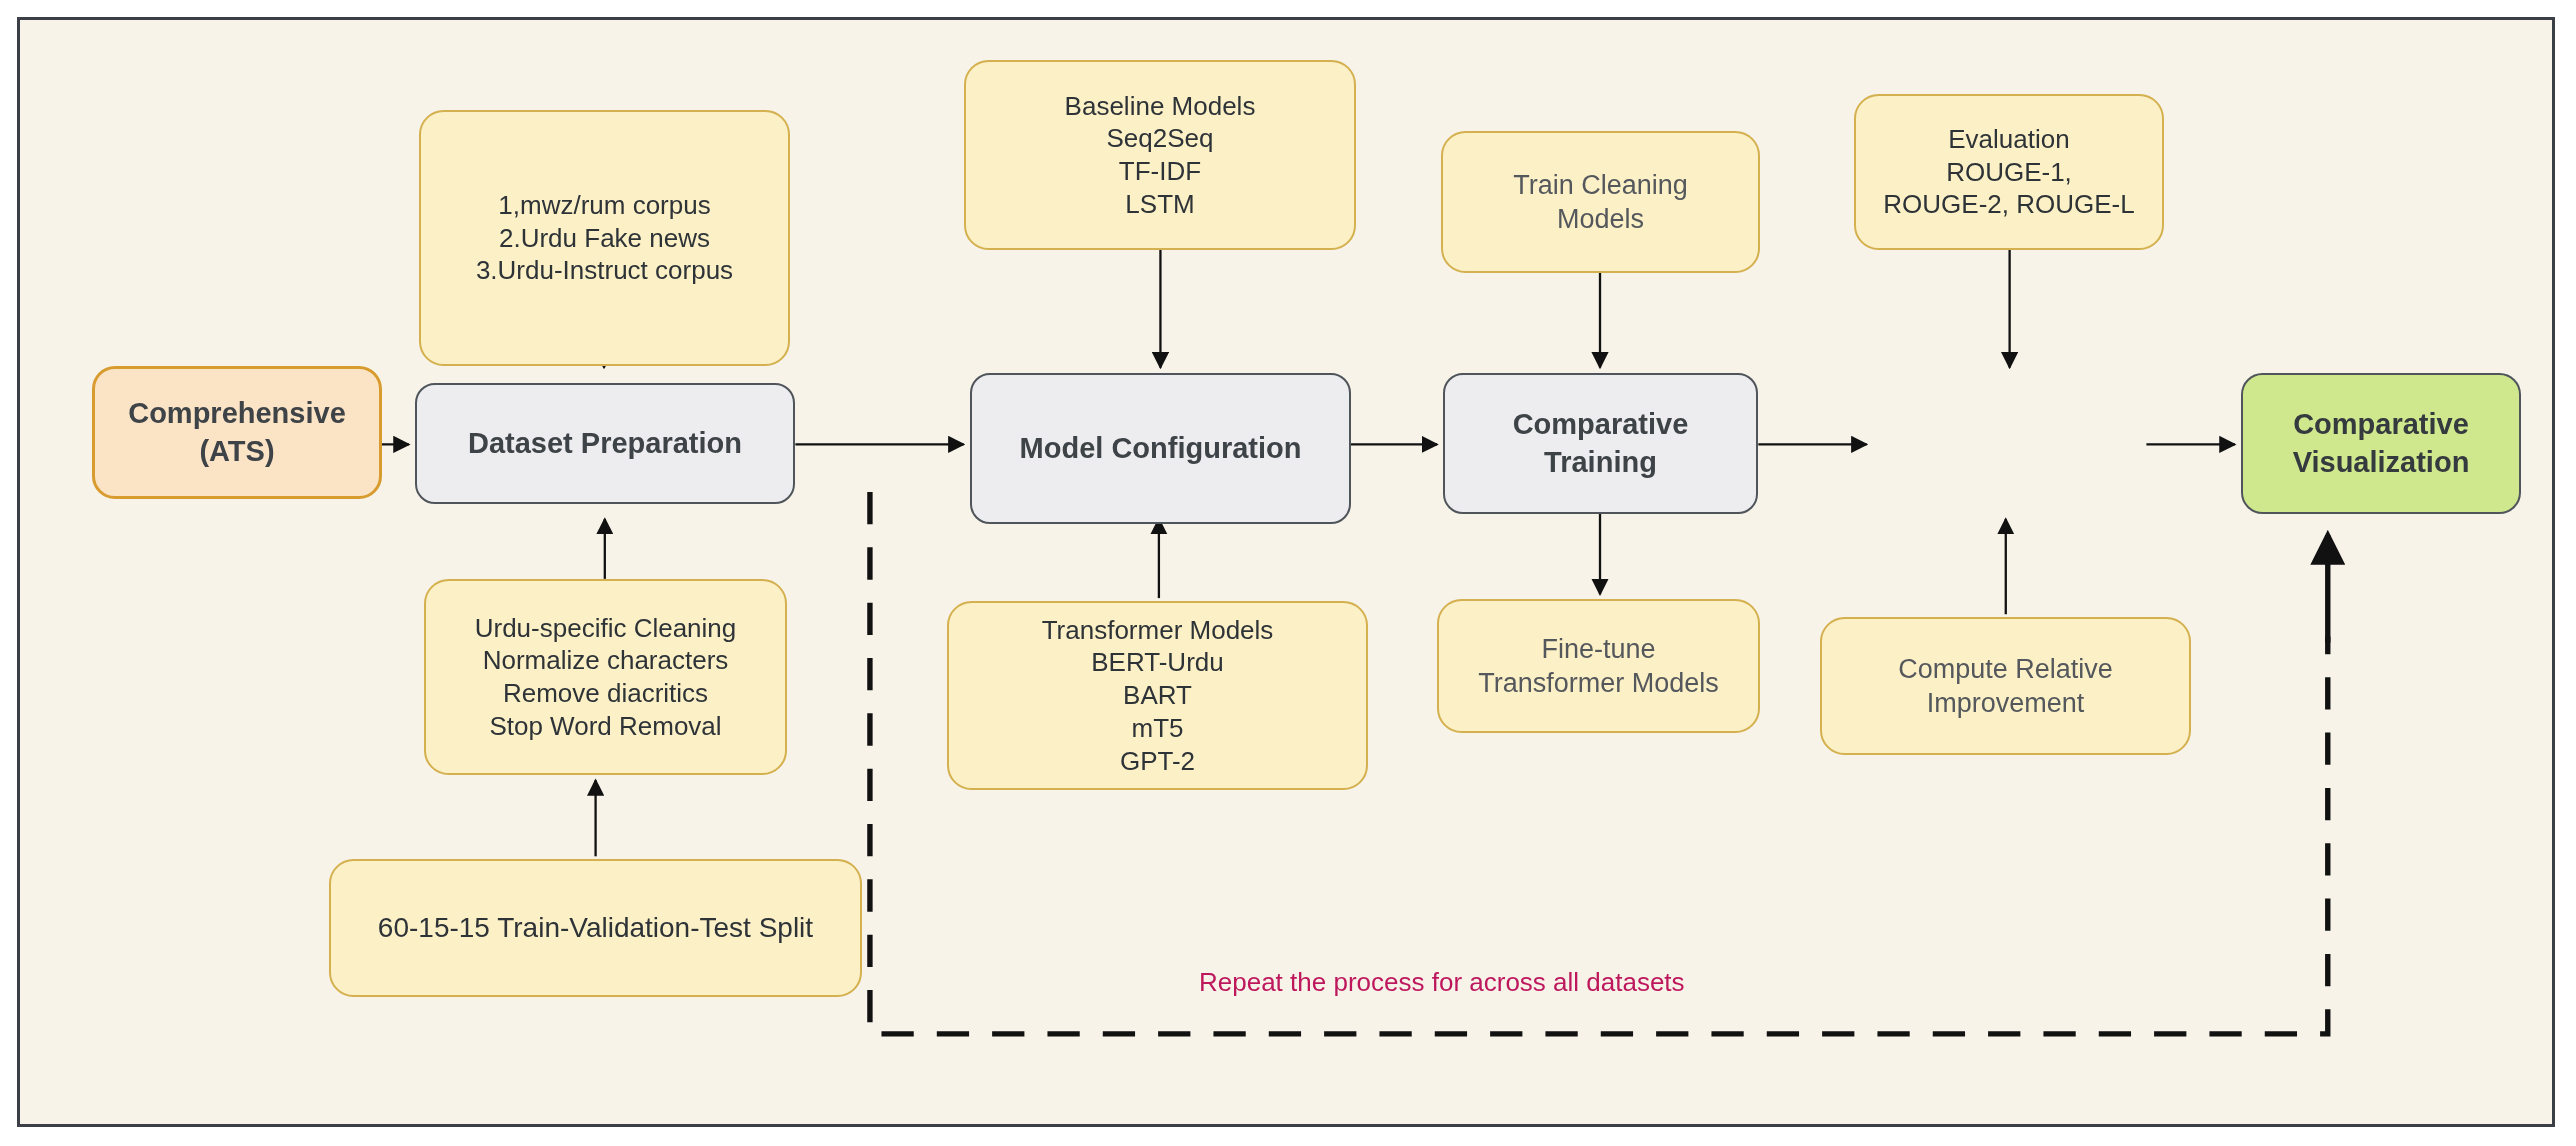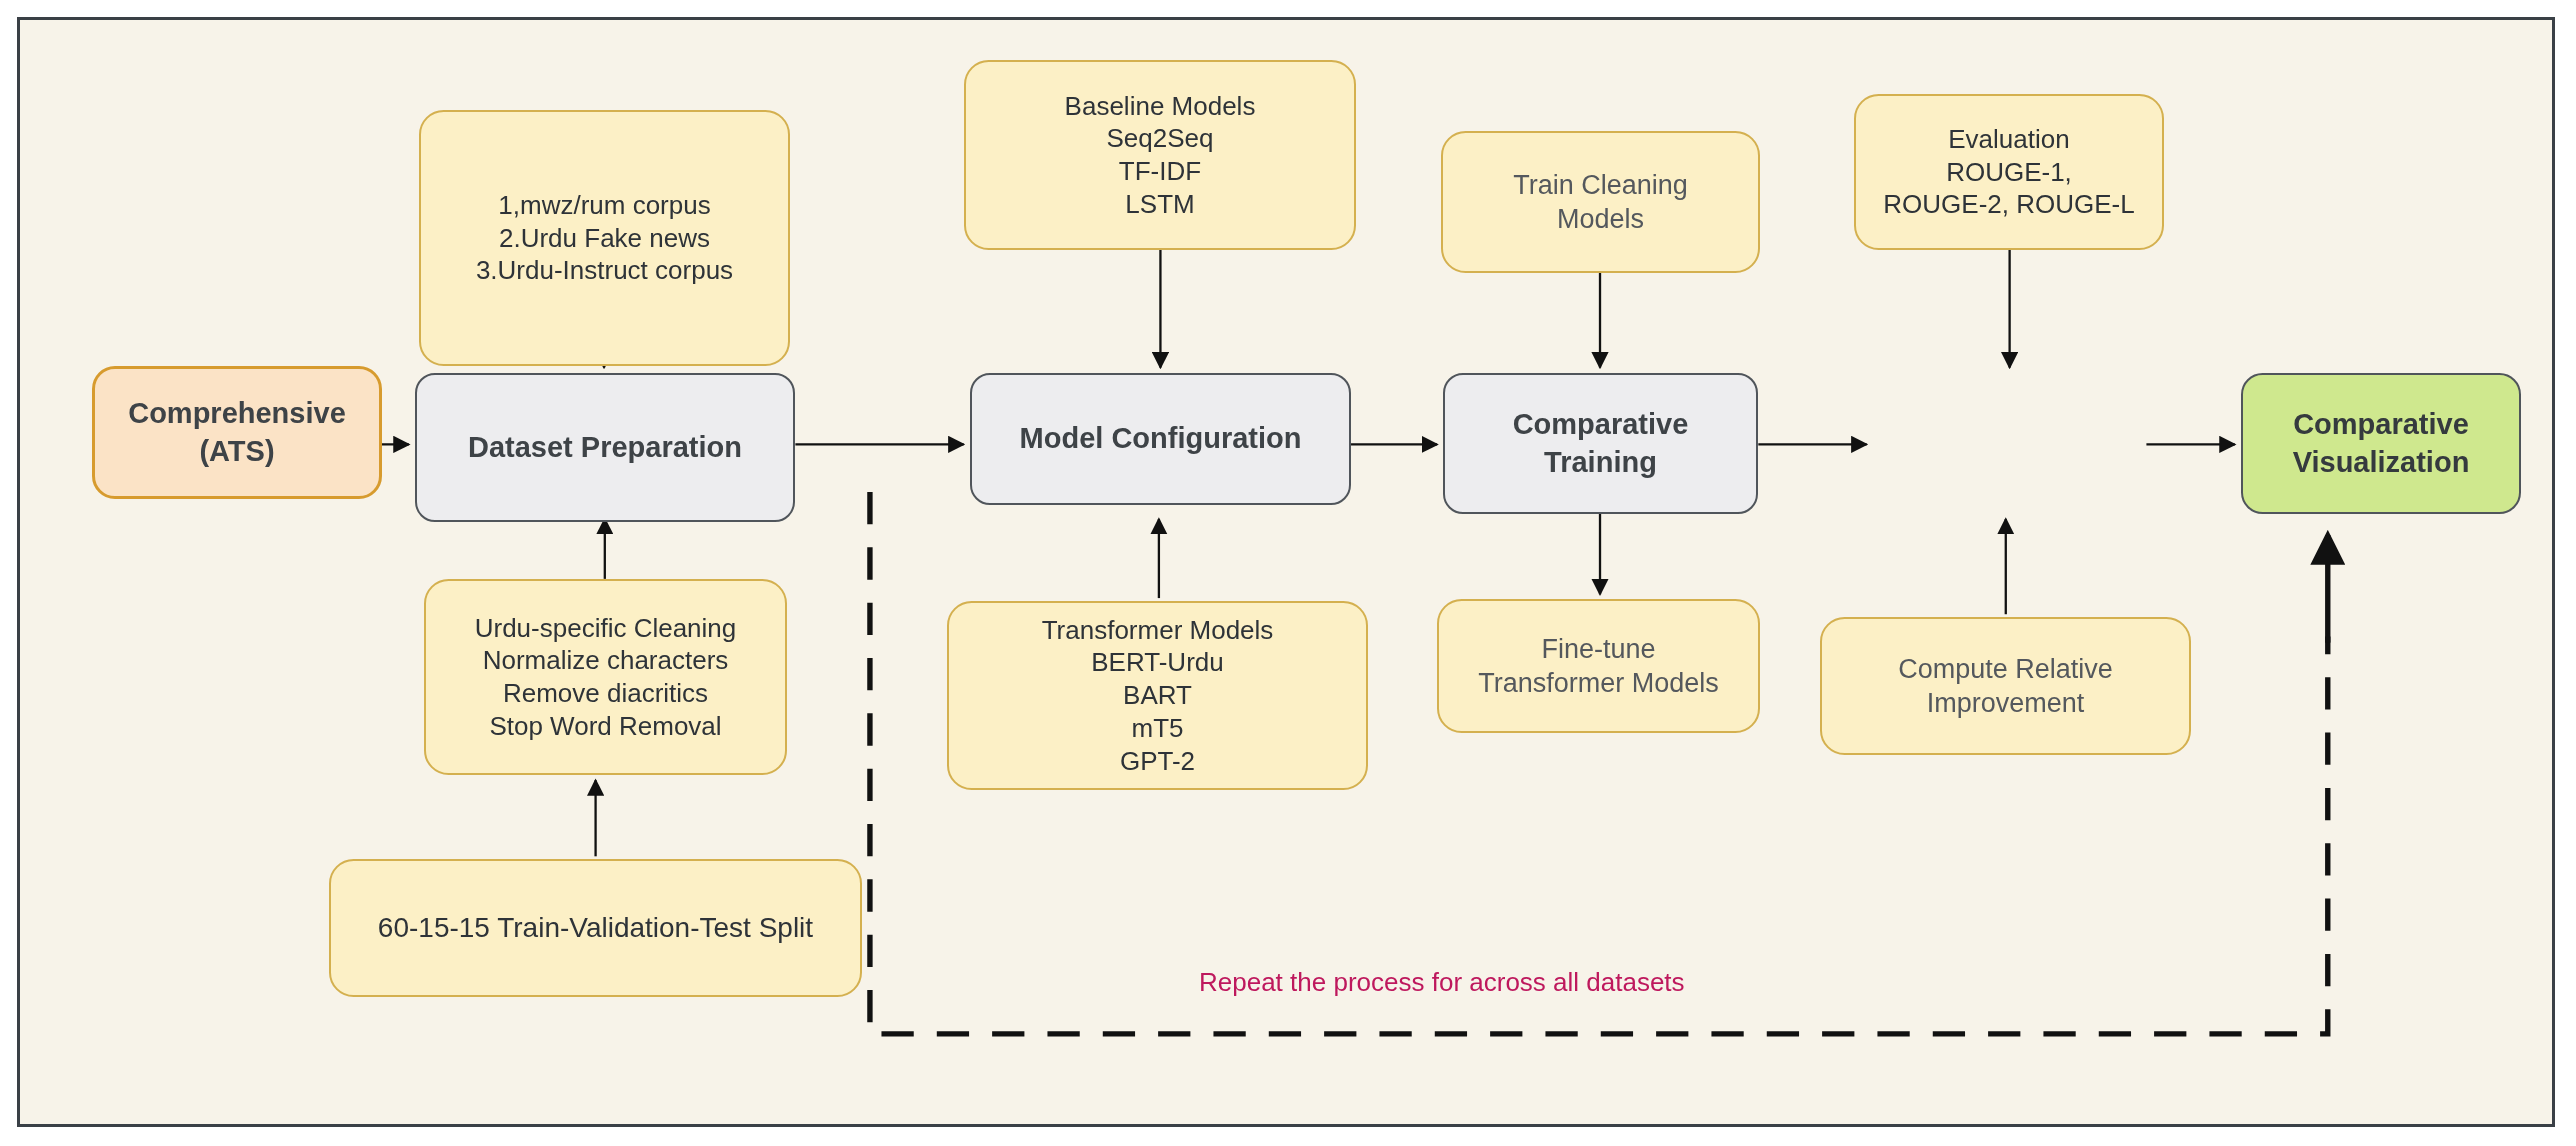--- a/index.html
+++ b/index.html
@@ -75,23 +75,23 @@
       <line x1="2610" y1="799" x2="2610" y2="675" marker-end="url(#arrow)"></line>
     </g>
 
     <polyline points="1132,640 1132,1345 3029,1345 3029,828" stroke="#111111" stroke-width="7" fill="none" stroke-dasharray="42 30"></polyline>
     <line x1="3029" y1="836" x2="3029" y2="696" stroke="#111111" stroke-width="7" marker-end="url(#bigarrow)"></line>
   </svg>
 
   <div class="node orange" style="left:92px; top:366px; width:290px; height:133px;">Comprehensive
 (ATS)</div>
 
-  <div class="node gray" style="left:415px; top:373px; width:380px; height:149px;">Dataset Preparation</div>
+  <div class="node gray" style="left:415px; top:383px; width:380px; height:121px;">Dataset Preparation</div>
 
-  <div class="node gray" style="left:970px; top:373px; width:381px; height:132px;">Model Configuration</div>
+  <div class="node gray" style="left:970px; top:373px; width:381px; height:151px;">Model Configuration</div>
 
   <div class="node gray" style="left:1443px; top:373px; width:315px; height:141px;">Comparative
 Training</div>
 
 
   <div class="node green" style="left:2241px; top:373px; width:280px; height:141px;">Comparative
 Visualization</div>
 
   <div class="node yellow" style="left:419px; top:110px; width:371px; height:256px;">1,mwz/rum corpus
 2.Urdu Fake news

